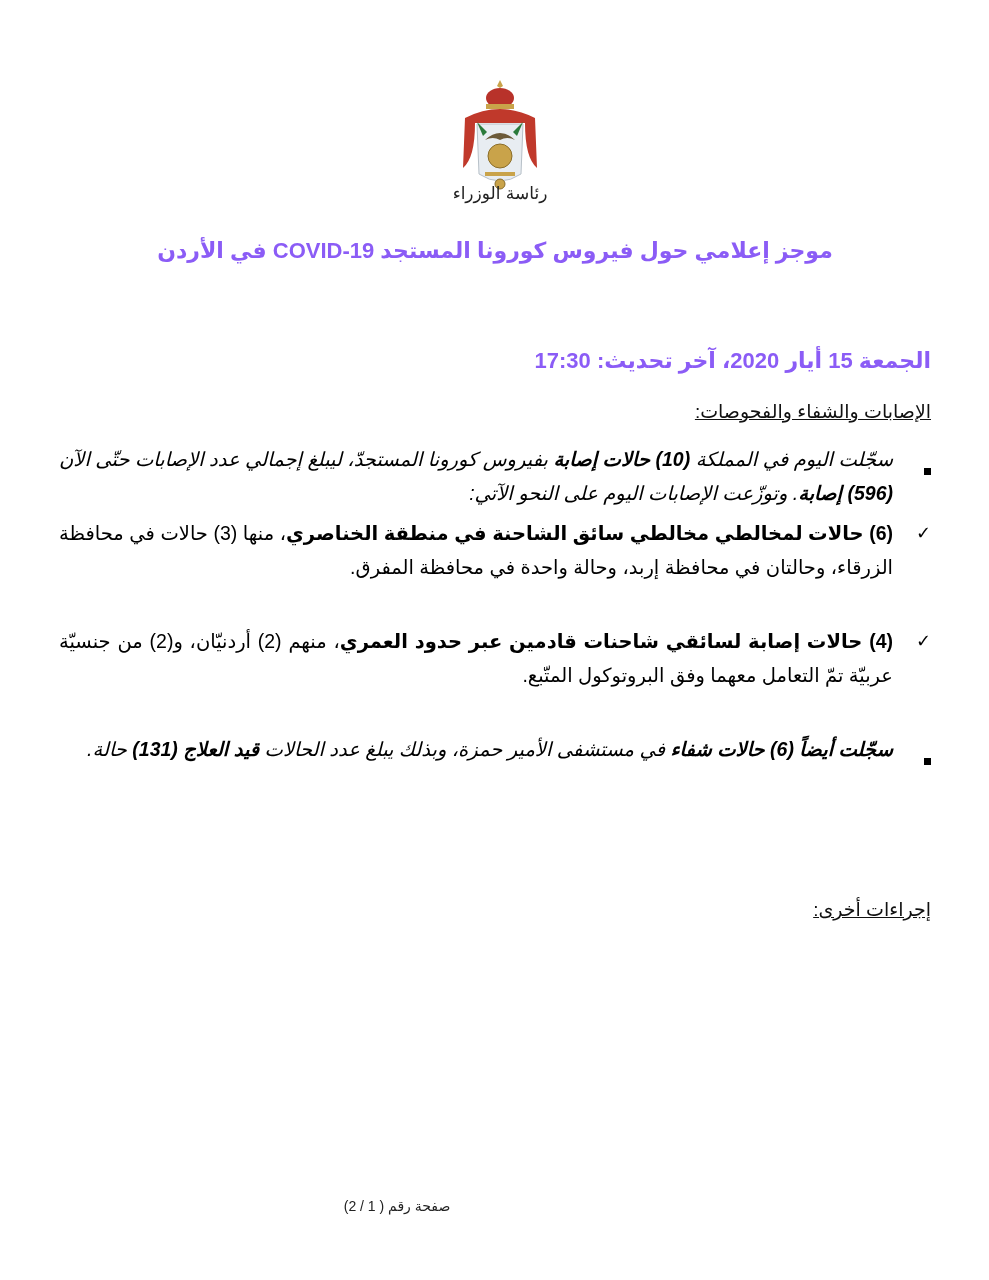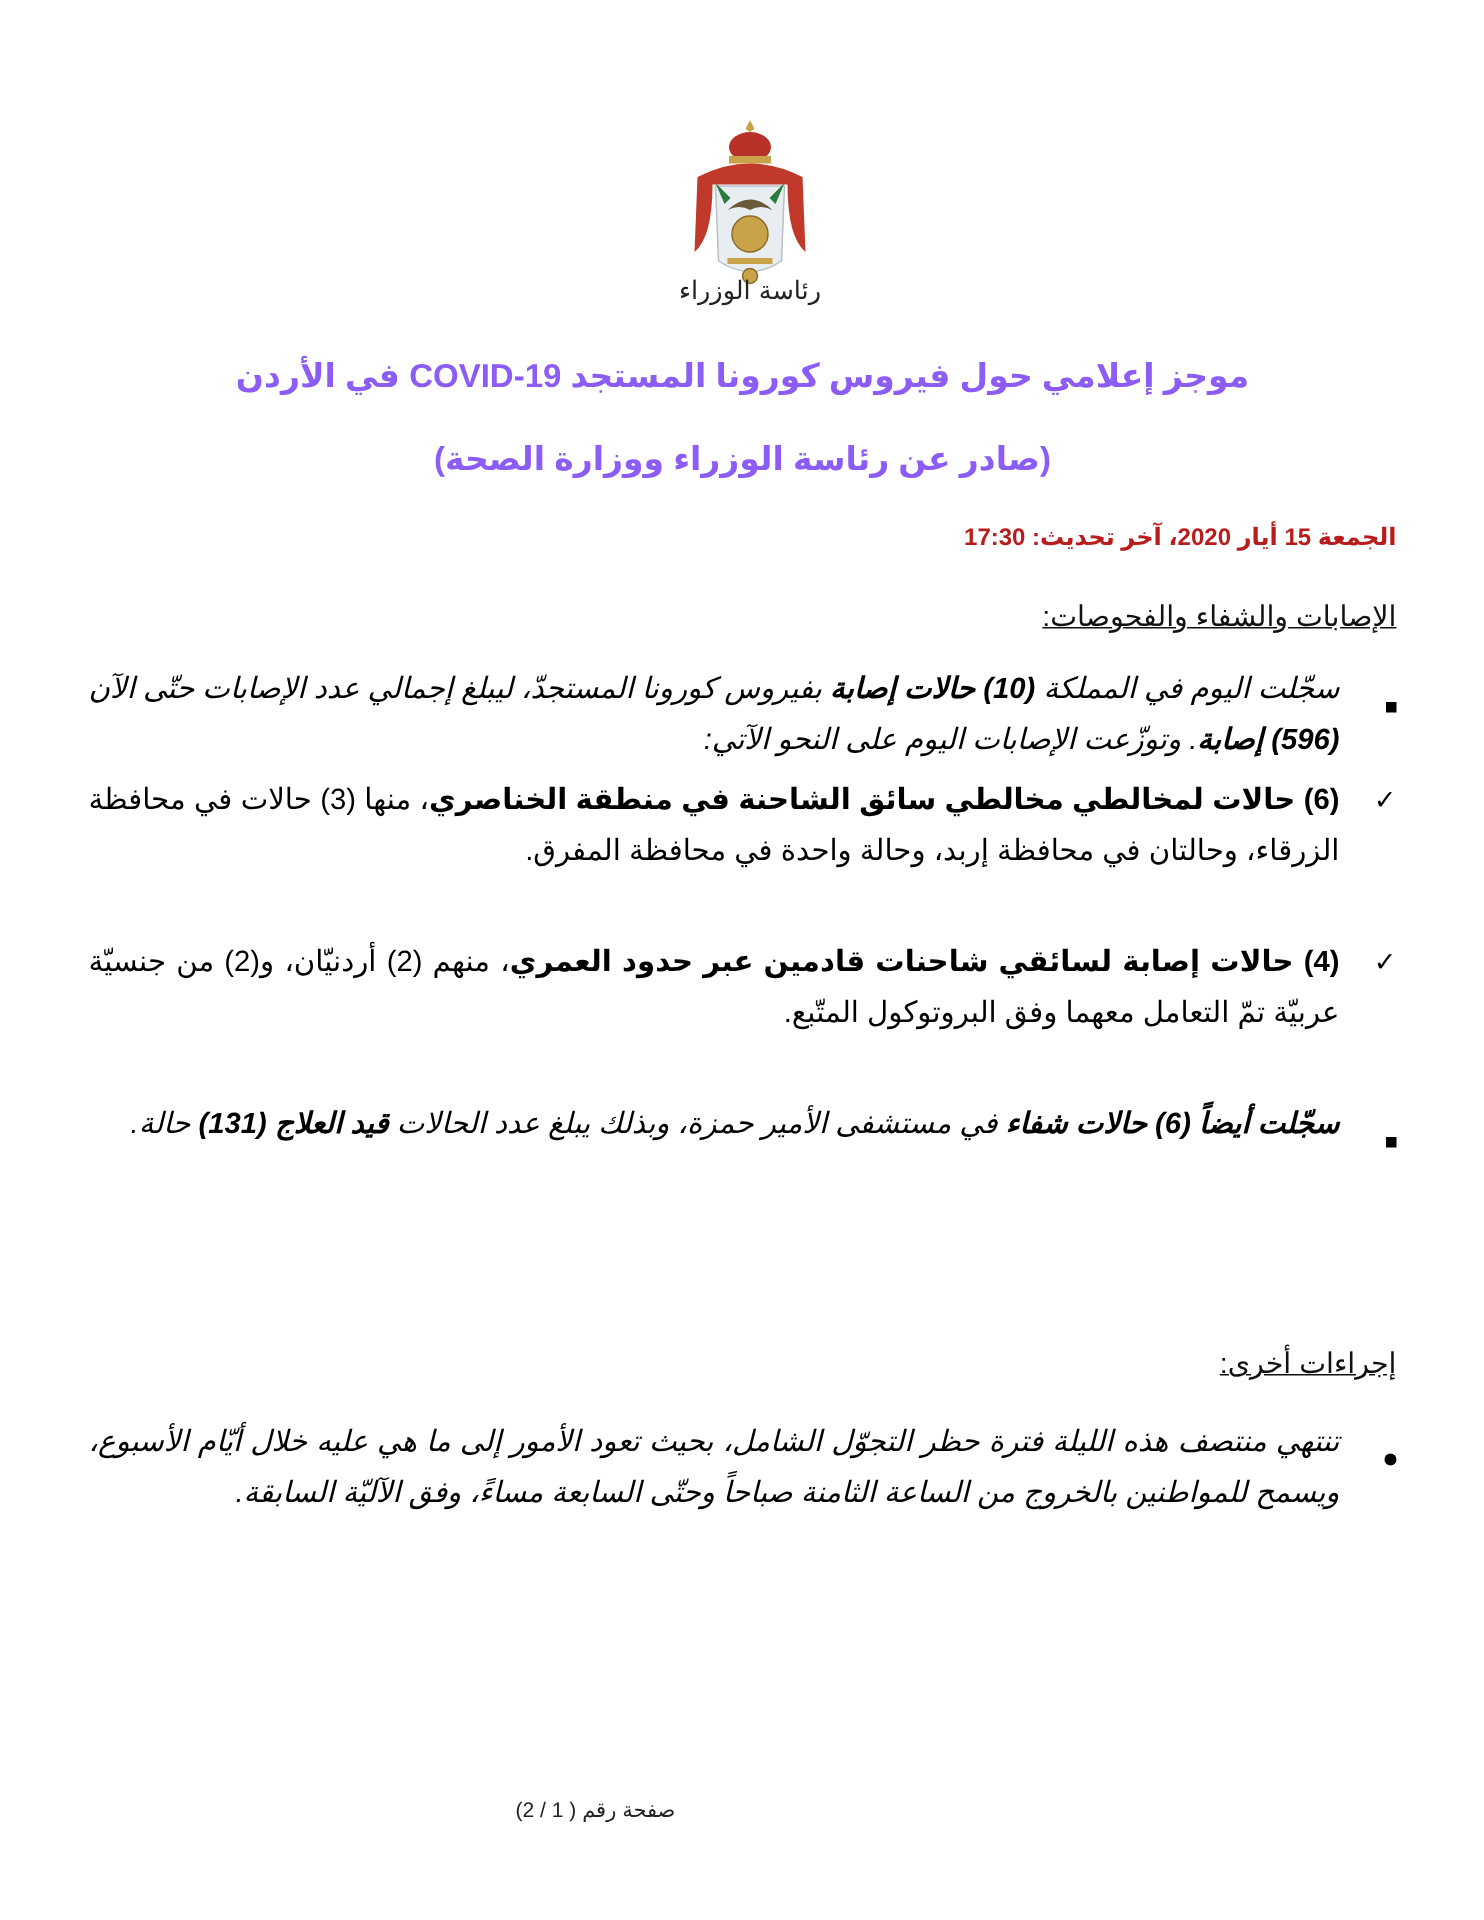--- a/index.html
+++ b/index.html
@@ -9,21 +9,21 @@
 
   .logo { position: absolute; left: 455px; top: 62px; width: 90px; height: 135px; }
   .logo-caption { position: absolute; left: 440px; top: 167px; width: 120px; text-align: center;
                   font-family: "DejaVu Serif", serif; font-size: 17px; color: #222; direction: rtl; }
 
   .title { position: absolute; left: 60px; width: 870px; text-align: center; font-weight: bold;
            color: #8b5cf6; font-size: 22px; }
   .title1 { top: 222px; }
   .title2 { top: 277px; }
 
-  .dateline { position: absolute; right: 58px; top: 332px; font-weight: bold; font-size: 16px; color: #b91c1c; }
+  .dateline { position: absolute; right: 58px; top: 332px; font-weight: bold; font-size: 22px; color: #8b5cf6; }
   .section-head { position: absolute; right: 58px; font-weight: normal; font-size: 19px; text-decoration: underline;
                   color: #111; }
   .sh1 { top: 384px; }
   .sh2 { top: 882px; }
 
   .block { position: absolute; right: 58px; width: 872px; font-size: 19.5px; line-height: 34px; text-align: justify; }
   .block p { margin: 0; }
   .bullet { position: absolute; right: 0; font-size: 12px; top: 0; }
   .sq { display: inline-block; width: 7px; height: 7px; background: #000; }
   .dot { display: inline-block; width: 8px; height: 8px; border-radius: 50%; background: #000; }
@@ -56,21 +56,20 @@
     <path d="M28 58 l-6 -14 10 10z" fill="#2a7a3b"></path>
     <path d="M62 58 l6 -14 -10 10z" fill="#2a7a3b"></path>
     <path d="M30 62 Q45 48 60 62 Q52 58 45 62 Q38 58 30 62z" fill="#6b5a3a"></path>
     <circle cx="45" cy="78" r="12" fill="#c9a34a" stroke="#8a6d2a" stroke-width="1"></circle>
     <rect x="30" y="94" width="30" height="4" fill="#c9a34a"></rect>
     <circle cx="45" cy="106" r="5" fill="#c9a34a" stroke="#8a6d2a" stroke-width="1"></circle>
   </svg>
   <div class="logo-caption">رئاسة الوزراء</div>
 
   <div class="title title1">موجز إعلامي حول فيروس كورونا المستجد COVID-19 في الأردن</div>
-  <div class="title title2">(صادر عن رئاسة الوزراء ووزارة الصحة)</div>
 
   <div class="dateline">الجمعة 15 أيار 2020، آخر تحديث: 17:30</div>
 
   <div class="section-head sh1">الإصابات والشفاء والفحوصات:</div>
 
   <div class="block b1">
     <div class="item">
       <span class="bullet" style="top: 12px;"><span class="sq"></span></span>
       <p><span>سجّلت اليوم في المملكة </span><b>(10) حالات إصابة</b><span> بفيروس كورونا المستجدّ، ليبلغ إجمالي عدد الإصابات حتّى الآن </span><b>(596) إصابة</b><span>. وتوزّعت الإصابات اليوم على النحو الآتي:</span></p>
     </div>
@@ -93,22 +92,16 @@
   <div class="block b2">
     <div class="item">
       <span class="bullet" style="top: 12px;"><span class="sq"></span></span>
       <p><b>سجّلت أيضاً (6) حالات شفاء</b><span> في مستشفى الأمير حمزة، وبذلك يبلغ عدد الحالات </span><b>قيد العلاج</b><b> (131)</b><span> حالة.</span></p>
     </div>
   </div>
 
 
   <div class="section-head sh2">إجراءات أخرى:</div>
 
-  <div class="block b4">
-    <div class="item">
-      <span class="bullet" style="top: 12px;"><span class="dot"></span></span>
-      <p>تنتهي منتصف هذه الليلة فترة حظر التجوّل الشامل، بحيث تعود الأمور إلى ما هي عليه خلال أيّام الأسبوع، ويسمح للمواطنين بالخروج من الساعة الثامنة صباحاً وحتّى السابعة مساءً، وفق الآليّة السابقة.</p>
-    </div>
-  </div>
 
 
   <div class="footer">صفحة رقم ( 1 / 2)</div>
 </div>
 
 </body></html>

